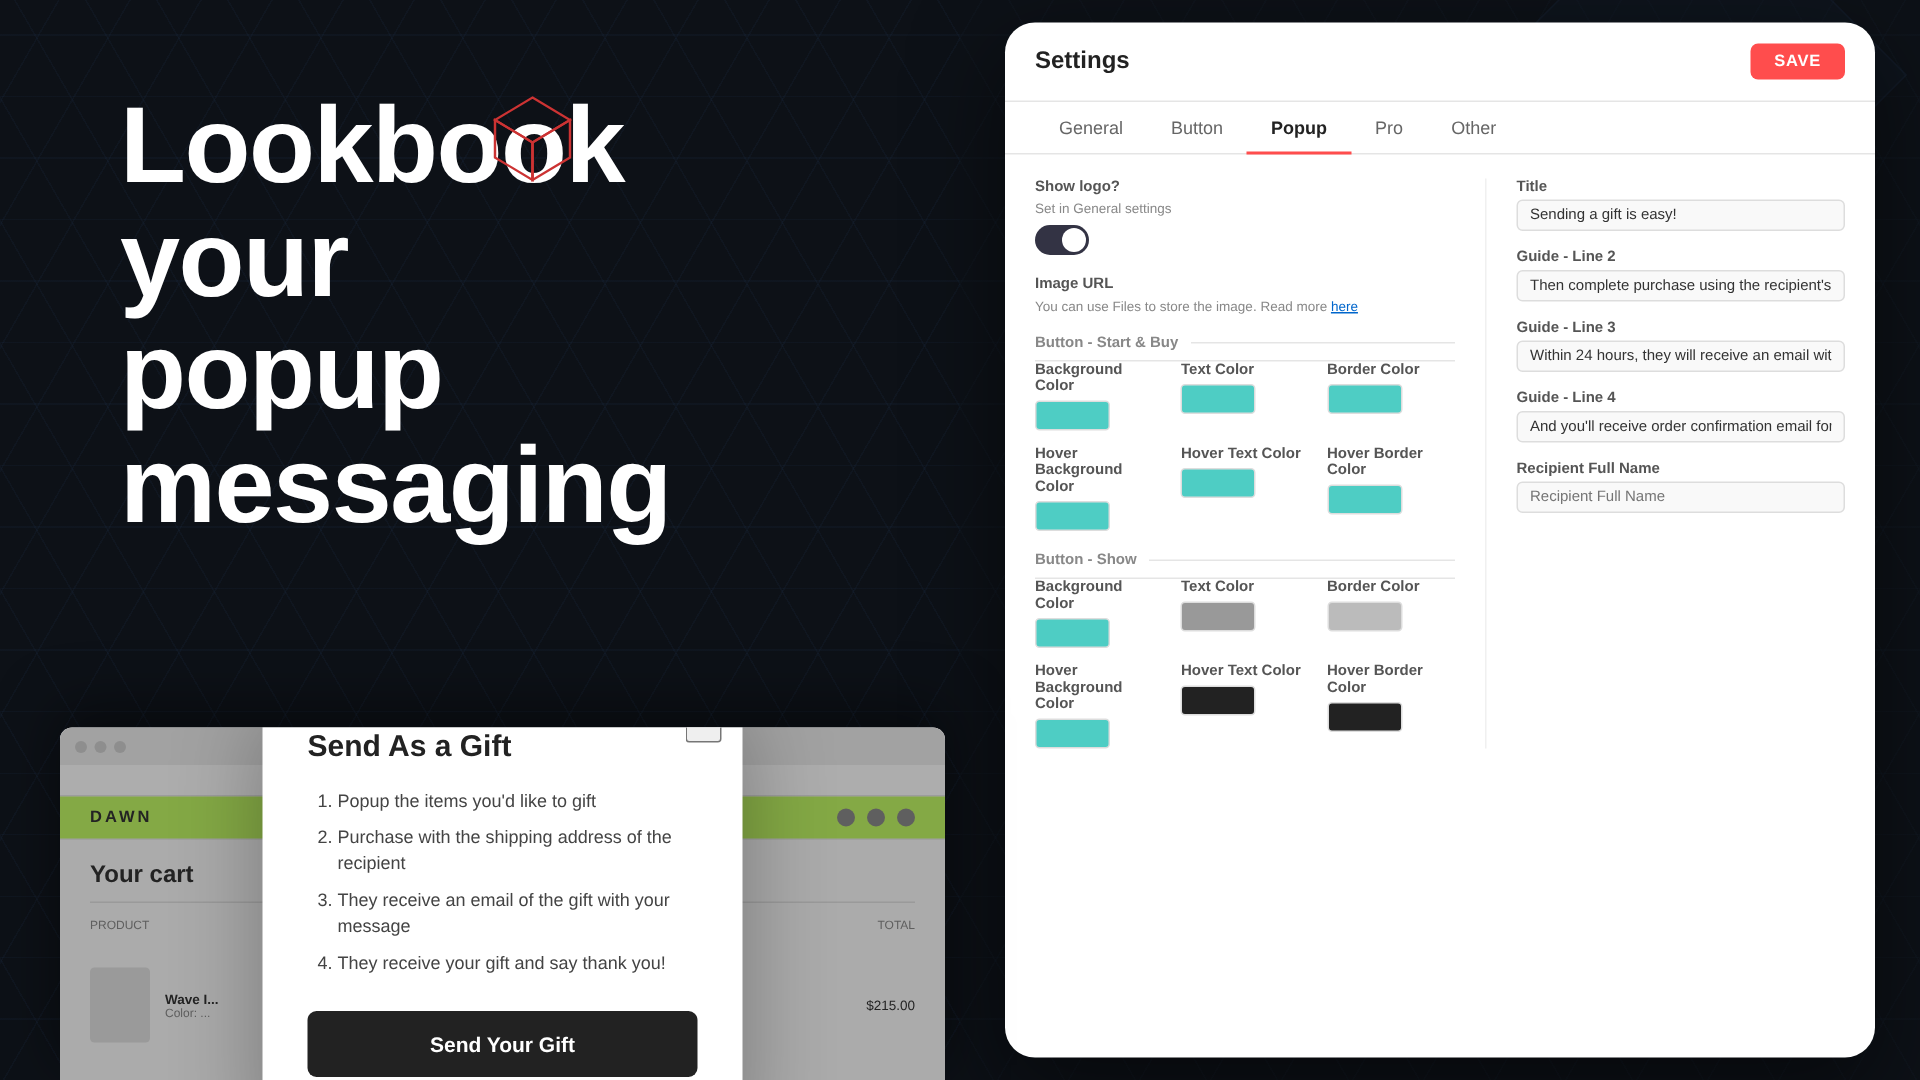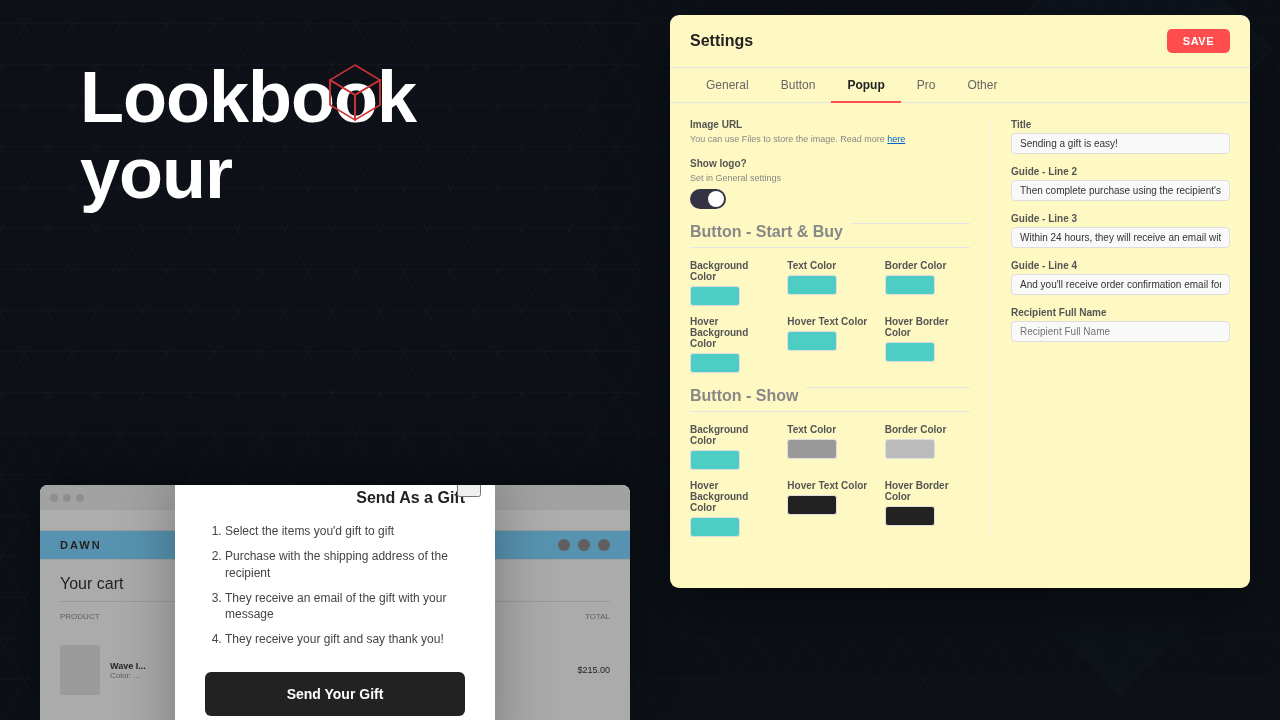--- a/index.html
+++ b/index.html
@@ -154,21 +154,21 @@
     .store-announcement {
       background: #f8f8f8;
       text-align: center;
       padding: 5px;
       font-size: 9px;
       color: #666;
       border-bottom: 1px solid #e0e0e0;
     }
 
     .store-nav {
-      background: #7dd3fc;
+      background: #bef264;
       padding: 8px 20px;
       display: flex;
       align-items: center;
       justify-content: space-between;
       border-bottom: 1px solid #e5e5e5;
     }
 
     .store-nav-logo {
       font-size: 11px;
       font-weight: 700;
@@ -195,21 +195,21 @@
       background: #888;
     }
 
     .store-body {
       padding: 15px 20px;
       background: #f5f5f5;
     }
 
     .store-cart-title {
       font-size: 16px;
-      font-weight: 400;
+      font-weight: 700;
       color: #333;
       margin-bottom: 8px;
     }
 
     .store-divider {
       height: 1px;
       background: #ddd;
       margin-bottom: 10px;
     }
 
@@ -282,24 +282,24 @@
       height: 24px;
       display: flex;
       align-items: center;
       justify-content: center;
       cursor: pointer;
       color: #333;
       font-size: 16px;
     }
 
     .modal-title {
-      font-size: 16px;
+      font-size: 20px;
       font-weight: 700;
       color: #222;
-      text-align: right;
+      text-align: left;
       margin-bottom: 16px;
     }
 
     .modal-steps {
       list-style: decimal;
       padding-left: 20px;
       margin-bottom: 24px;
     }
 
     .modal-steps li {
@@ -326,26 +326,26 @@
     .right-section {
       flex: 1;
       padding: 15px 20px;
       background: rgba(13, 17, 23, 0.5);
       display: flex;
       align-items: flex-start;
       justify-content: center;
     }
 
     .settings-panel {
-      background: #fef9c3;
-      border-radius: 9px;
+      background: #ffffff;
+      border-radius: 20px;
       width: 580px;
       overflow: hidden;
       box-shadow: 0 20px 60px rgba(0,0,0,0.5);
-      height: 573px;
+      height: 690px;
       overflow-y: auto;
     }
 
     .settings-header {
       display: flex;
       align-items: center;
       justify-content: space-between;
       padding: 14px 20px;
       border-bottom: 1px solid #e5e5e5;
     }
@@ -432,28 +432,27 @@
       position: absolute;
       top: 2px;
       right: 2px;
       width: 16px;
       height: 16px;
       background: #fff;
       border-radius: 50%;
     }
 
     .section-divider {
-      font-size: 16px;
+      font-size: 10px;
       font-weight: 700;
       color: #888;
       border-bottom: 1px solid #e5e5e5;
       padding-bottom: 6px;
-      margin-bottom: 12px;
-      display: flex;
-      align-items: flex-start;
+      display: flex;
+      align-items: center;
       gap: 8px;
     }
 
     .section-divider::after {
       content: '';
       flex: 1;
       height: 1px;
       background: #e5e5e5;
     }
 
@@ -517,20 +516,21 @@
         <polygon points="65,25 65,50 40,65 40,40" fill="none" stroke="#cc3333" stroke-width="1.5"></polygon>
 
         <line x1="40" y1="40" x2="40" y2="65" stroke="#cc3333" stroke-width="1.5"></line>
         <line x1="15" y1="25" x2="15" y2="50" stroke="#cc3333" stroke-width="1.5"></line>
         <line x1="65" y1="25" x2="65" y2="50" stroke="#cc3333" stroke-width="1.5"></line>
       </svg>
     </div>
 
     <h1 class="hero-title">
       <span>Lookbook your</span><br>
+      <span>popup messaging</span>
     </h1>
 
     <div class="store-preview">
 
       <div class="store-bar">
         <div class="store-dot"></div>
         <div class="store-dot"></div>
         <div class="store-dot"></div>
       </div>
 
@@ -574,21 +574,21 @@
           
           <button class="modal-close">
             
           </button>
 
           
           <h2 class="modal-title">Send As a Gift</h2>
 
           
           <ol class="modal-steps">
-          <li>Select the items you'd gift to gift</li>
+          <li>Popup the items you'd like to gift</li>
               <li>Purchase with the shipping address of the recipient</li>
               <li>They receive an email of the gift with your message</li>
               <li>They receive your gift and say thank you!</li>
             </ol>
 
           
           <button class="modal-btn">Send Your Gift</button>
         </div>
       </div>
     </div>
@@ -611,37 +611,37 @@
         <div class="settings-tab"><span>Other</span></div>
       </div>
 
       <div class="settings-body">
 
         <div style="display:flex; gap:20px;">
 
           <div style="flex:1;">
 
             <div style="margin-bottom:14px;">
-              <div class="settings-field-label">Image URL</div>
-              <div class="settings-field-sub">
-                You can use Files to store the image. Read more 
-                <span style="color:#0066cc; text-decoration:underline;">here</span>
-              </div>
-            </div>
-
-            <div style="margin-bottom:14px;">
               <div class="settings-field-label">Show logo?</div>
               <div class="settings-field-sub">Set in General settings</div>
               <div class="toggle-wrapper">
                 <div class="toggle">
                   <div class="toggle-knob"></div>
                 </div>
               </div>
             </div>
 
+            <div style="margin-bottom:14px;">
+              <div class="settings-field-label">Image URL</div>
+              <div class="settings-field-sub">
+                You can use Files to store the image. Read more 
+                <span style="color:#0066cc; text-decoration:underline;">here</span>
+              </div>
+            </div>
+
             <div class="section-divider">
               <span>Button - Start &amp; Buy</span>
             </div>
 
             <div style="display:flex; gap:12px; margin-bottom:10px;">
               <div style="flex:1;">
                 <div class="settings-field-label">Background Color</div>
                 <div class="color-swatch color-teal"></div>
               </div>
               <div style="flex:1;">

